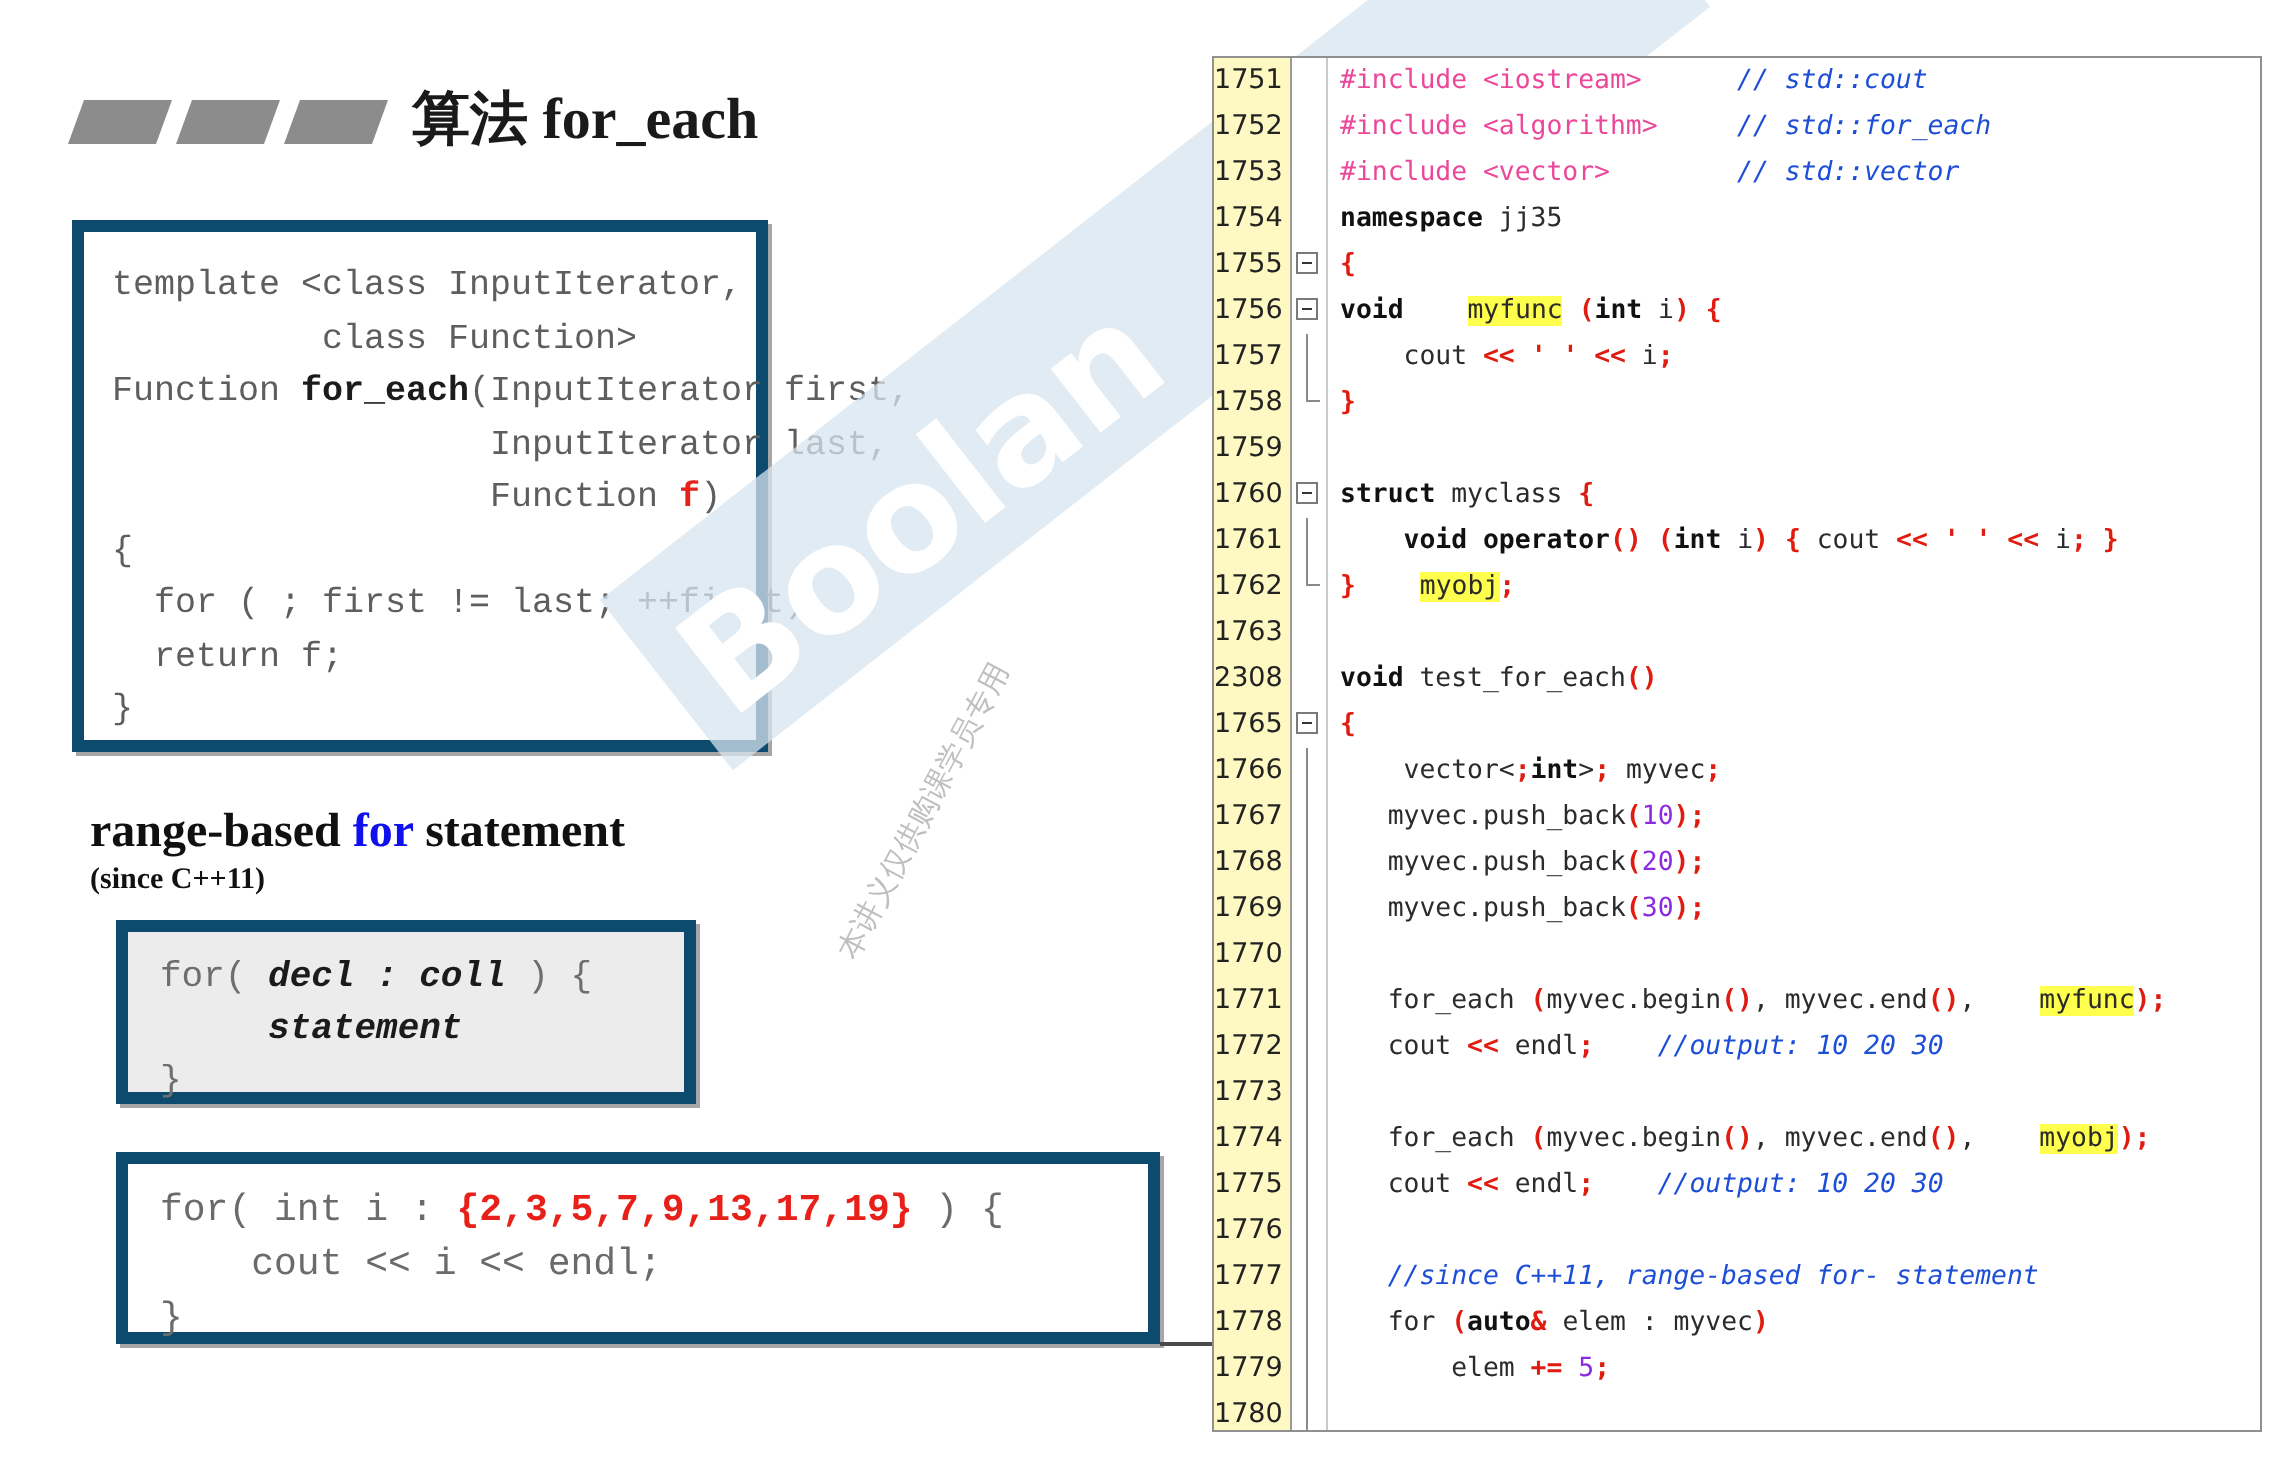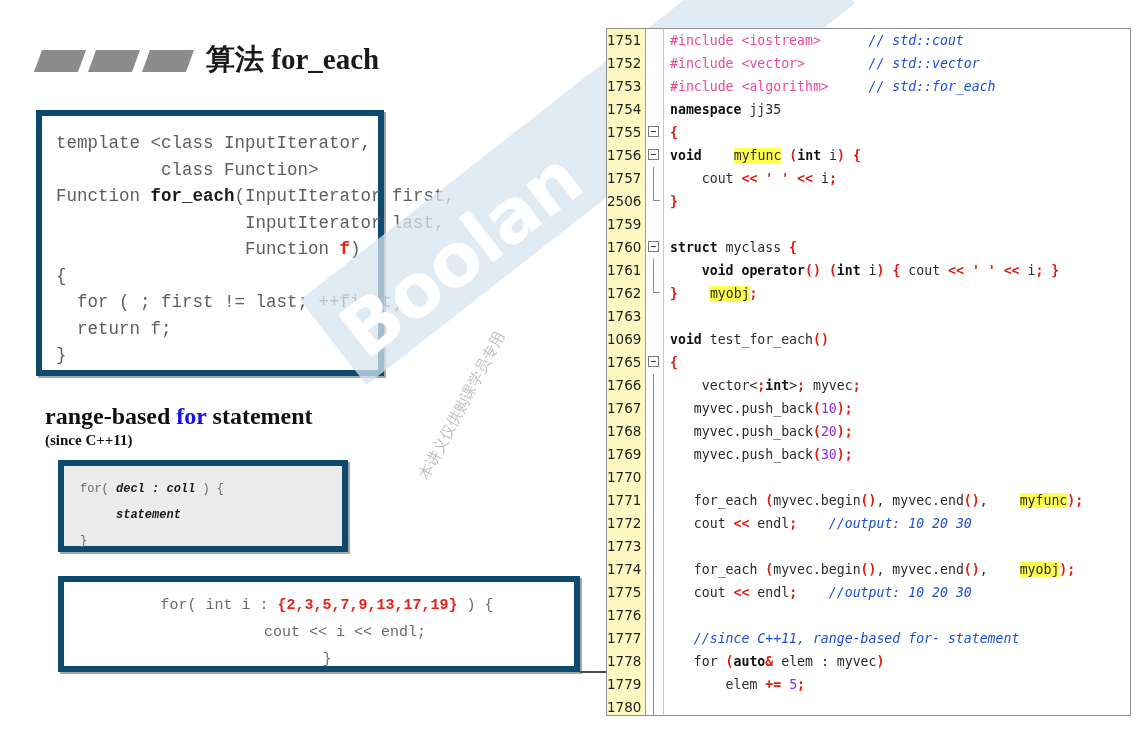--- a/index.html
+++ b/index.html
@@ -73,25 +73,25 @@
   .rb-head{position:absolute;left:45px;top:403px;
     font-family:"Liberation Serif",serif;font-weight:bold;font-size:24px;
     color:#101010;white-space:nowrap;}
   .rb-head .blue{color:#1010ee;}
   .rb-sub{position:absolute;left:45px;top:432px;
     font-family:"Liberation Serif",serif;font-weight:bold;font-size:15px;
     color:#111;white-space:nowrap;}
 
   #box-decl{left:58px;top:460px;width:290px;height:92px;background:#ececec;
             padding:10px 0 0 16px;}
-  #box-decl .ln{font-size:12px;line-height:26px;color:#6e6e6e;white-space:pre;}
+  #box-decl .ln{font-size:18px;line-height:26px;color:#6e6e6e;white-space:pre;}
   #box-decl .bi{color:#1b1b1b;font-weight:bold;font-style:italic;}
 
   #box-forint{left:58px;top:576px;width:522px;height:96px;padding:10px 0 0 16px;}
-  #box-forint .ln{font-size:15px;line-height:27px;color:#6b6b6b;white-space:pre;text-align:center;}
+  #box-forint .ln{font-size:19px;line-height:27px;color:#6b6b6b;white-space:pre;}
   #box-forint .red{color:#e8201a;font-weight:bold;}
 
   .connector{position:absolute;left:580px;top:671px;width:30px;height:2px;
              background:#4a4a4a;}
 
   
   #editor{
     position:absolute;left:606px;top:28px;width:525px;height:688px;
     border:1px solid #909090;background:#ffffff;box-sizing:border-box;
     display:flex;overflow:hidden;z-index:6;
@@ -177,27 +177,27 @@
 
   <div id="editor">
     <div class="gutter" id="gutter">
         <div class="gline">1751</div>
         <div class="gline">1752</div>
         <div class="gline">1753</div>
         <div class="gline">1754</div>
         <div class="gline">1755</div>
         <div class="gline">1756</div>
         <div class="gline">1757</div>
-        <div class="gline">2506</div>
+        <div class="gline">1758</div>
         <div class="gline">1759</div>
         <div class="gline">1760</div>
         <div class="gline">1761</div>
         <div class="gline">1762</div>
         <div class="gline">1763</div>
-        <div class="gline">1069</div>
+        <div class="gline">2308</div>
         <div class="gline">1765</div>
         <div class="gline">1766</div>
         <div class="gline">1767</div>
         <div class="gline">1768</div>
         <div class="gline">1769</div>
         <div class="gline">1770</div>
         <div class="gline">1771</div>
         <div class="gline">1772</div>
         <div class="gline">1773</div>
         <div class="gline">1774</div>
@@ -281,22 +281,22 @@
         </div>
         <div class="fline">
           <span class="fvert"></span>
         </div>
         <div class="fline">
           <span class="fvert"></span>
         </div>
       </div>
     <div class="codecol" id="codecol">
         <div class="cline"><span class="g">#include &lt;iostream&gt;      </span><span class="cm">// std::cout</span></div>
+        <div class="cline"><span class="g">#include &lt;algorithm&gt;     </span><span class="cm">// std::for_each</span></div>
         <div class="cline"><span class="g">#include &lt;vector&gt;        </span><span class="cm">// std::vector</span></div>
-        <div class="cline"><span class="g">#include &lt;algorithm&gt;     </span><span class="cm">// std::for_each</span></div>
         <div class="cline"><span class="kw">namespace</span> jj35</div>
         <div class="cline"><span class="r">{</span></div>
         <div class="cline"><span class="kw">void</span> <span class="hl">myfunc</span> <span class="r">(</span><span class="kw">int</span> i<span class="r">)</span> <span class="r">{</span></div>
         <div class="cline">    cout <span class="r">&lt;&lt;</span> <span class="r">' '</span> <span class="r">&lt;&lt;</span> i<span class="r">;</span></div>
         <div class="cline"><span class="r">}</span></div>
         <div class="cline">&nbsp;</div>
         <div class="cline"><span class="kw">struct</span> myclass <span class="r">{</span></div>
         <div class="cline">    <span class="kw">void</span> <span class="kw">operator</span><span class="r">(</span><span class="r">)</span> <span class="r">(</span><span class="kw">int</span> i<span class="r">)</span> <span class="r">{</span> cout <span class="r">&lt;&lt;</span> <span class="r">' '</span> <span class="r">&lt;&lt;</span> i<span class="r">;</span> <span class="r">}</span></div>
         <div class="cline"><span class="r">}</span> <span class="hl">myobj</span><span class="r">;</span></div>
         <div class="cline">&nbsp;</div>

